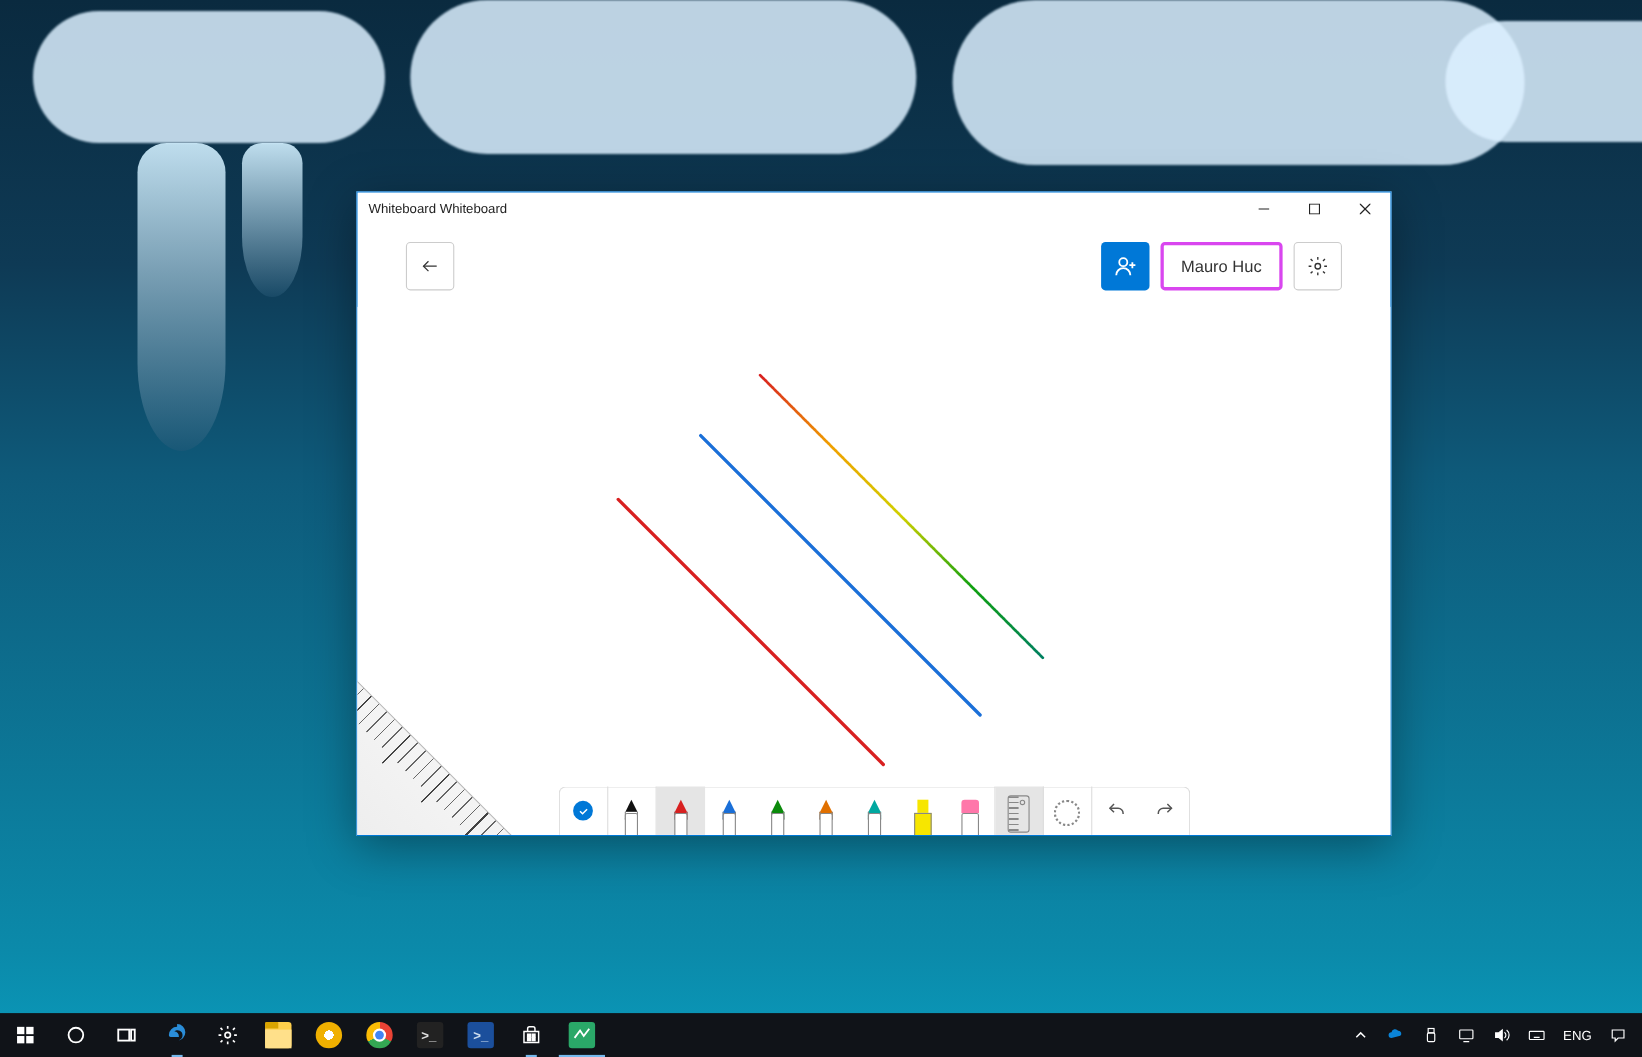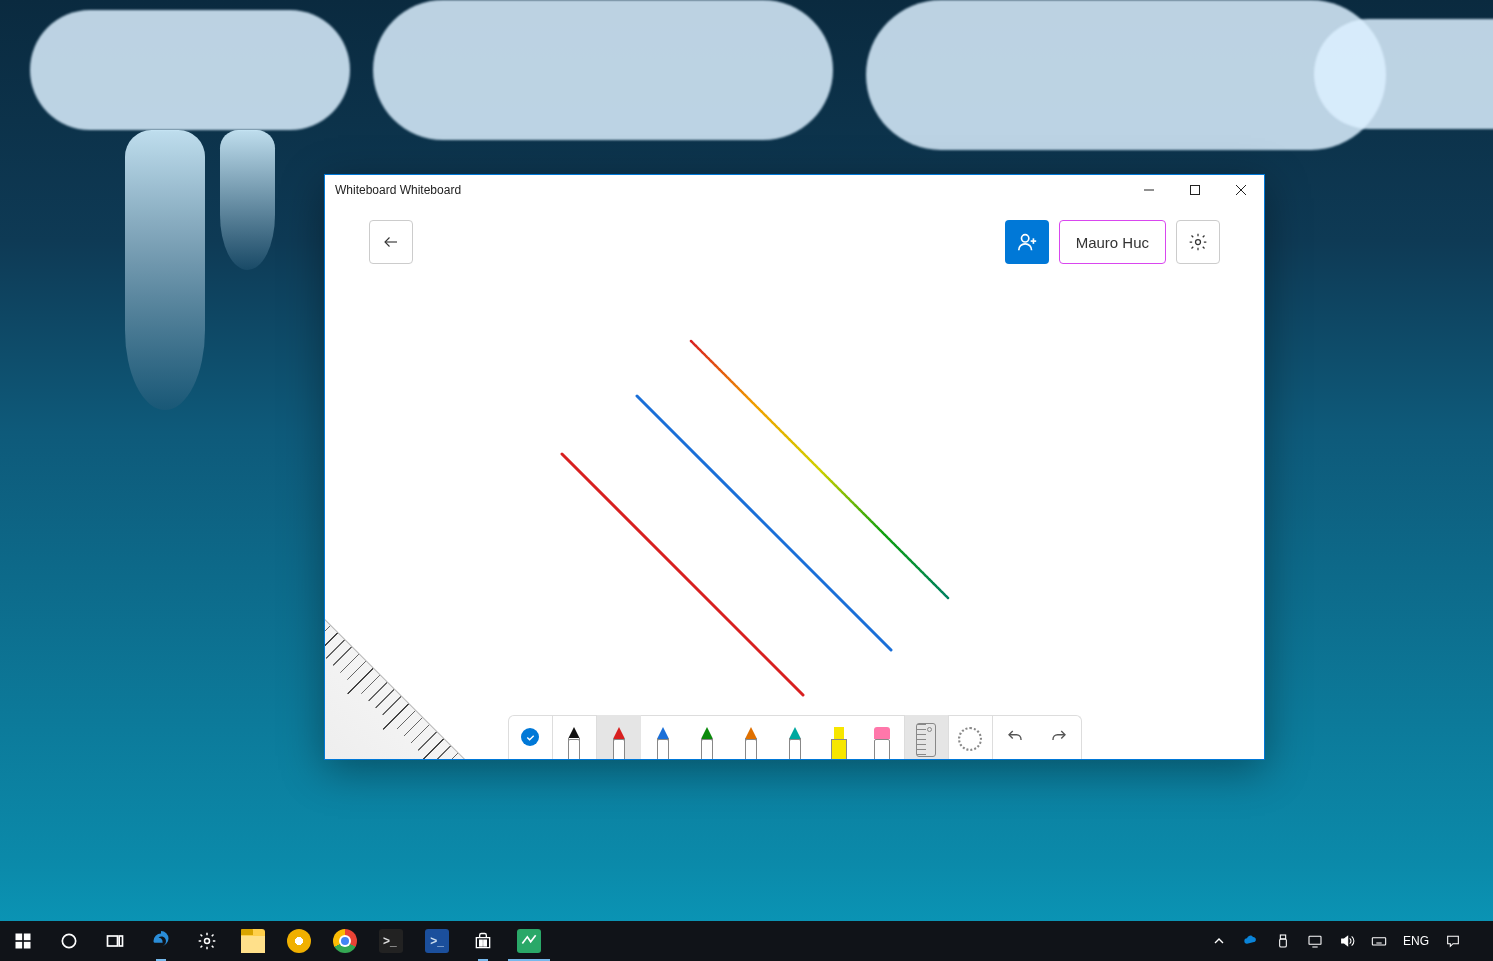--- a/index.html
+++ b/index.html
@@ -44,21 +44,21 @@
     border:1px solid #ccc; border-radius:4px;
     display:flex; align-items:center; justify-content:center;
     color:#333;
   }
   .header-right { margin-left:auto; display:flex; gap:10px; }
   .invite-btn {
     width:44px; height:44px; background:#0078d7; border-radius:4px;
     display:flex; align-items:center; justify-content:center; color:#fff;
   }
   .user-btn {
-    height:44px; padding:0 16px; border:1px solid #d946ef; border-radius:4px;
+    height:44px; padding:0 16px; border:3px solid #d946ef; border-radius:4px;
     display:flex; align-items:center; color:#333; font-size:15px;
   }
   .gear-btn {
     width:44px; height:44px; border:1px solid #ccc; border-radius:4px;
     display:flex; align-items:center; justify-content:center; color:#333;
   }
 
   .canvas {
     position:absolute; left:0; right:0; top:104px; bottom:0;
     background:#fff; overflow:hidden;
@@ -127,21 +127,21 @@
   .undo-ico svg, .redo-ico svg { width:18px; height:18px; color:#555; }
   .undo-ico, .redo-ico { align-items:center; }
 
   
   .taskbar {
     position:absolute; left:0; right:0; bottom:0; height:40px;
     background: #101318;
     display:flex; align-items:center;
   }
   .tb-left, .tb-right { display:flex; align-items:center; height:100%; }
-  .tb-right { margin-left:auto; padding-right:24px; }
+  .tb-right { margin-left:auto; padding-right:6px; }
   .tb-item {
     width:46px; height:40px;
     display:flex; align-items:center; justify-content:center;
     color:#fff; position:relative;
   }
   .tb-item.active::after {
     content:''; position:absolute; left:2px; right:2px; bottom:0; height:2px; background:#76b9ed;
   }
   .tb-item.running::after {
     content:''; position:absolute; left:18px; right:18px; bottom:0; height:2px; background:#76b9ed;

